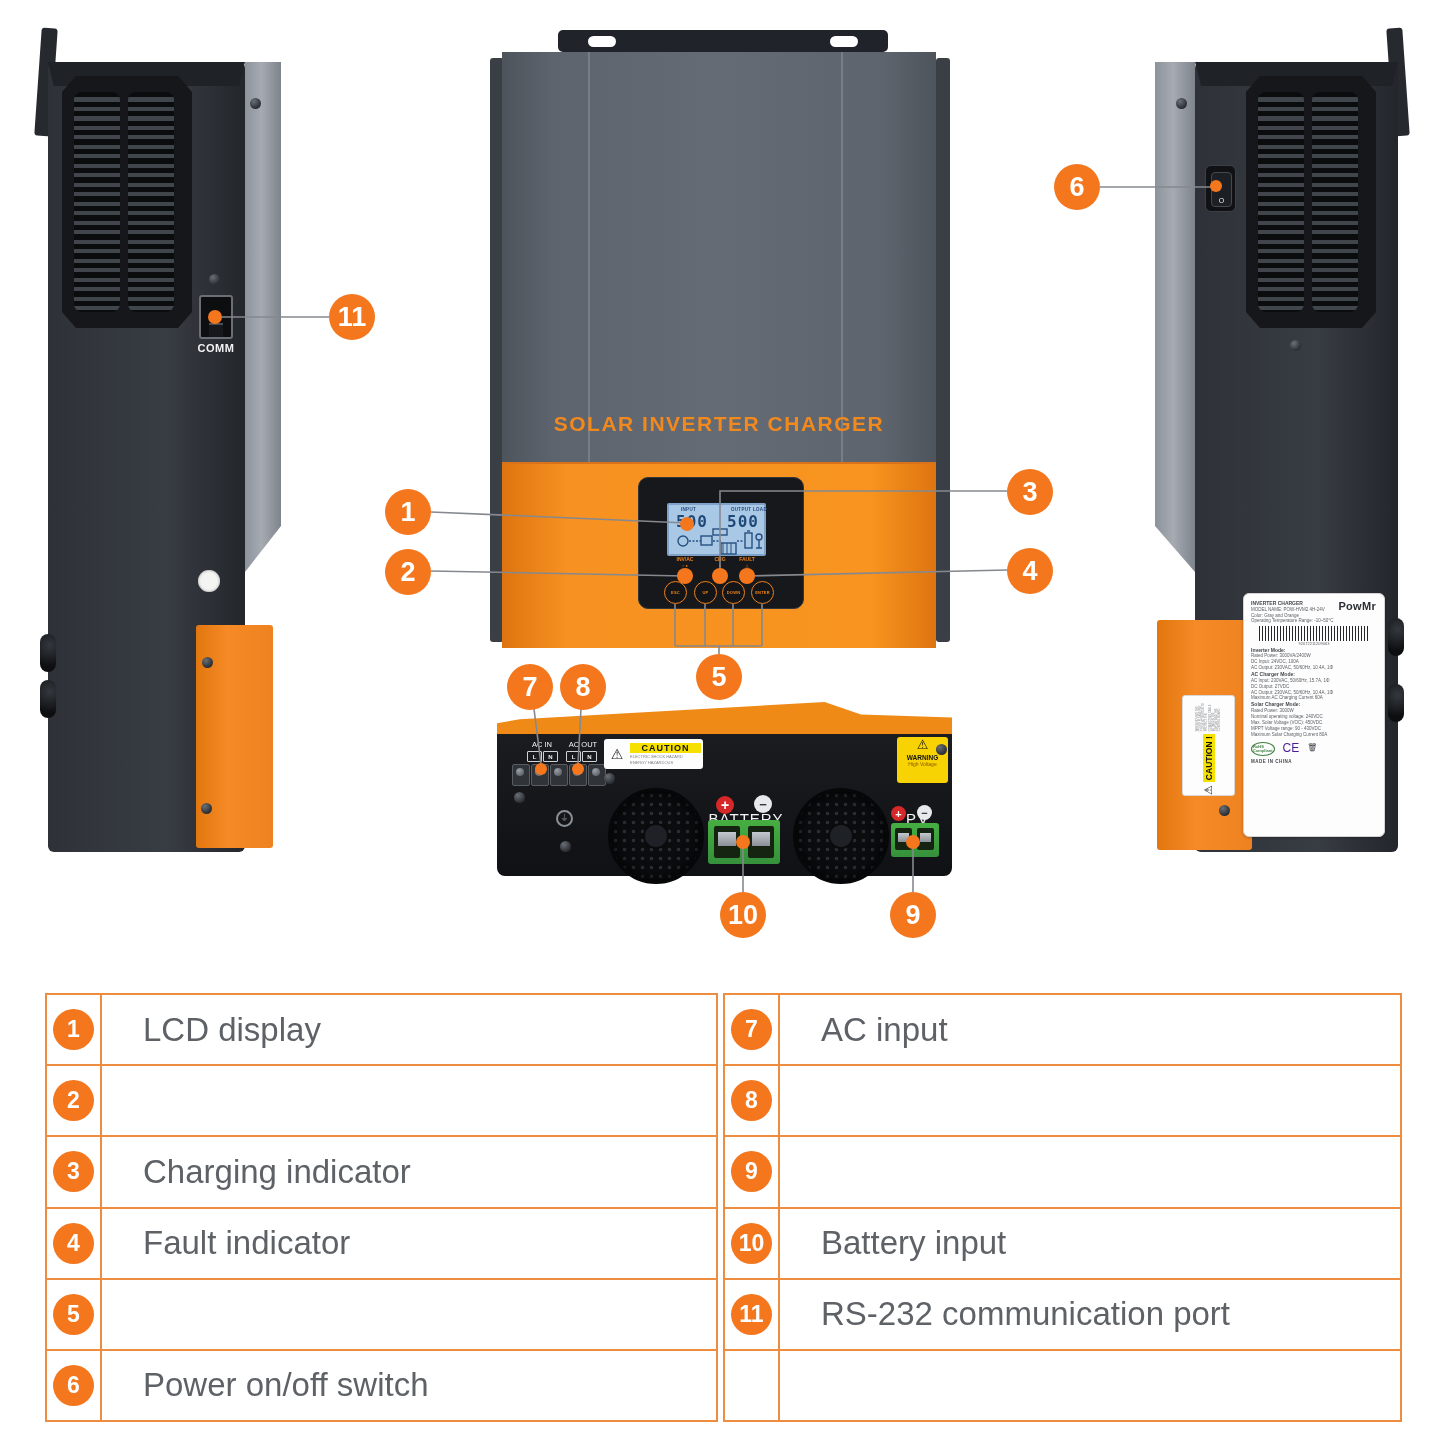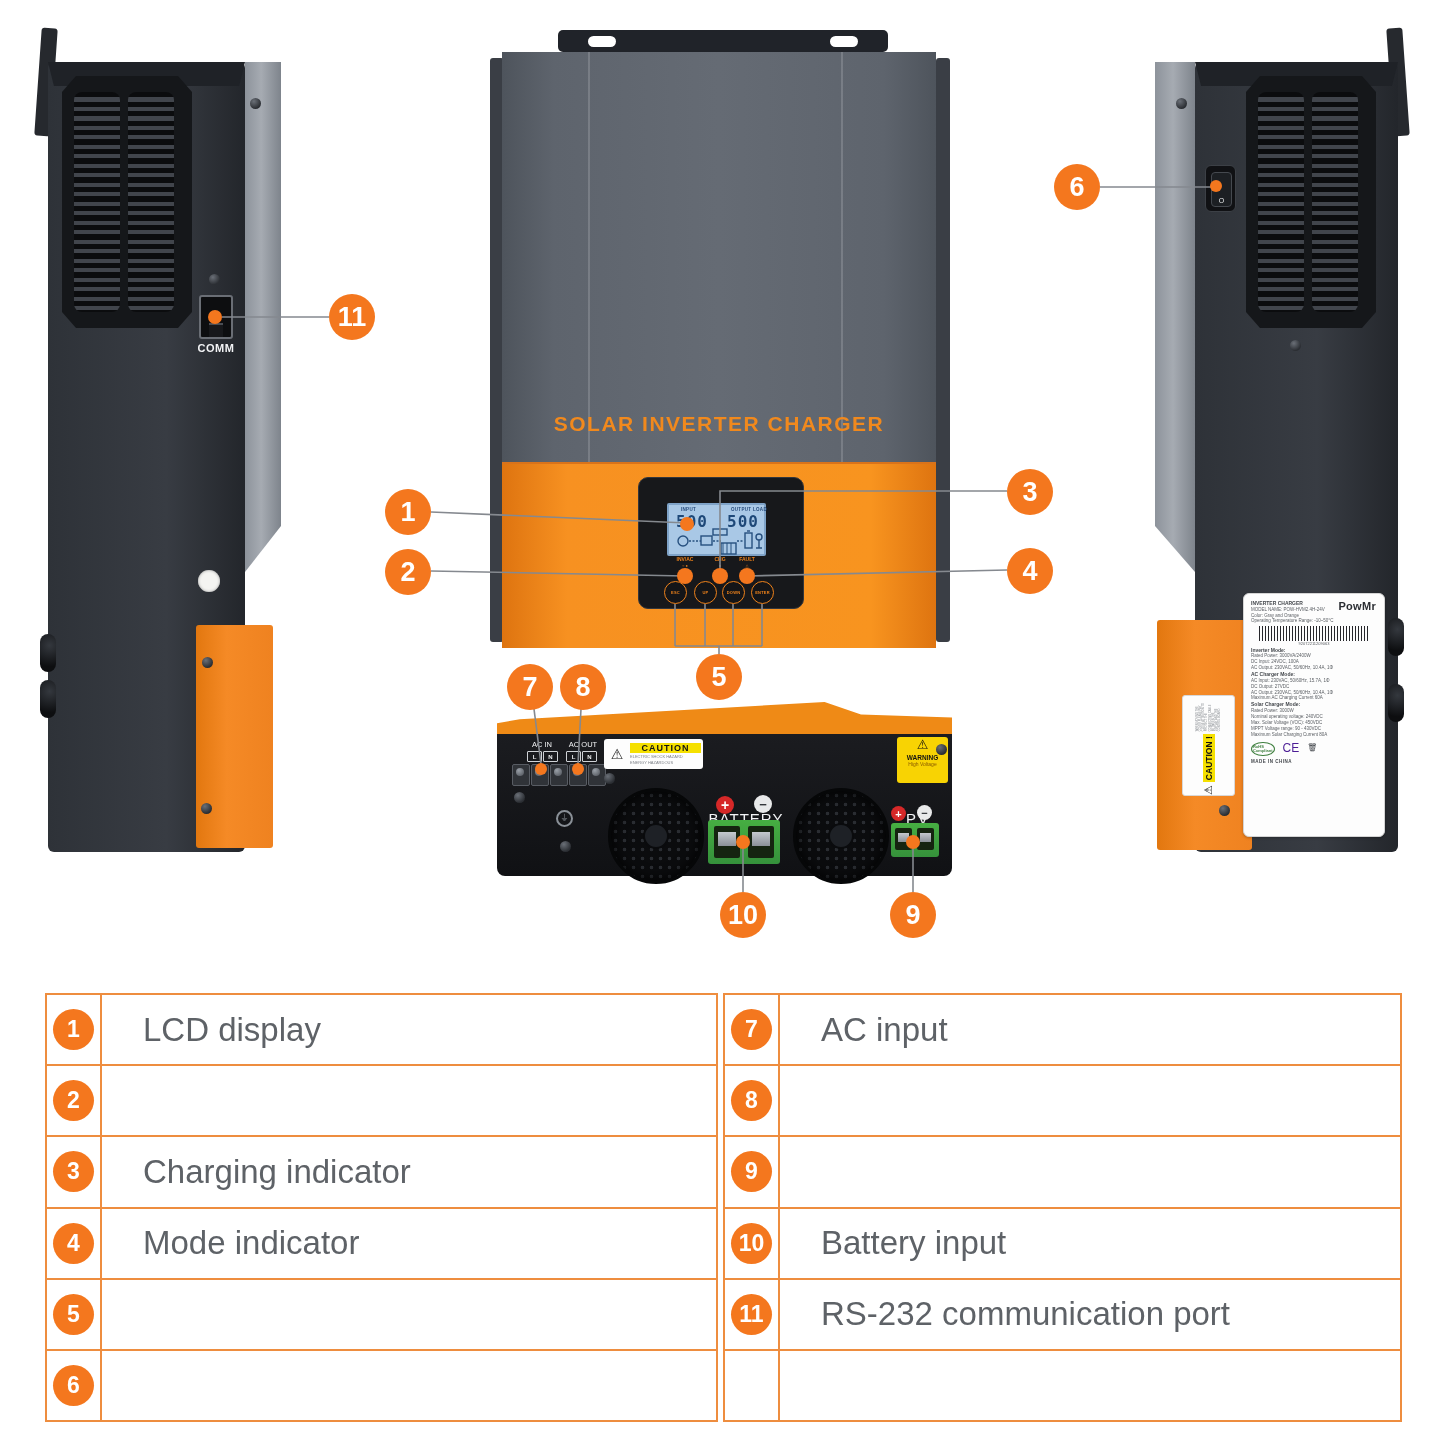--- a/index.html
+++ b/index.html
@@ -318,31 +318,32 @@
     <div class="l-row">
       <div class="l-cell-badge">
           <div class="l-badge">3</div>
         </div>
       <div class="l-cell-label">Charging indicator</div>
     </div>
     <div class="l-row">
       <div class="l-cell-badge">
           <div class="l-badge">4</div>
         </div>
-      <div class="l-cell-label">Mode indicator</div>
+      <div class="l-cell-label">Fault indicator</div>
     </div>
     <div class="l-row">
       <div class="l-cell-badge">
           <div class="l-badge">5</div>
         </div>
     </div>
     <div class="l-row">
       <div class="l-cell-badge">
           <div class="l-badge">6</div>
         </div>
+      <div class="l-cell-label">Power on/off switch</div>
     </div>
   </div>
 
   <div class="legend" style="left:723px;width:679px;">
     <div class="l-row">
       <div class="l-cell-badge">
           <div class="l-badge">7</div>
         </div>
       <div class="l-cell-label">AC input</div>
     </div>

